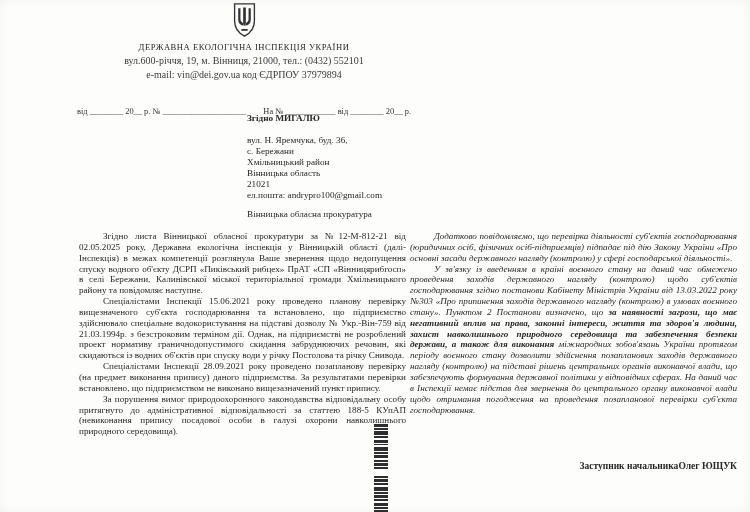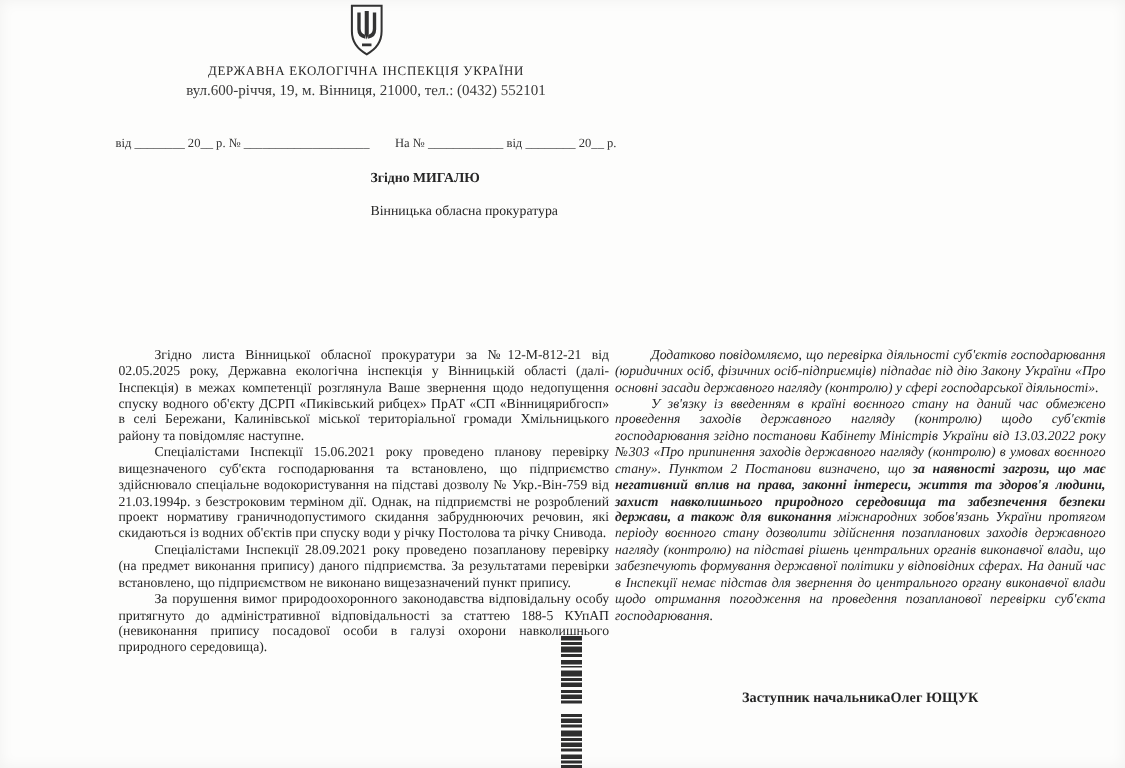--- a/index.html
+++ b/index.html
@@ -9,35 +9,35 @@
   .page{position:absolute;top:0;height:512px;}
   .page-left{left:0;width:385px;margin-left:24px;}
   .page-right{left:385px;width:365px;}
 
   .letterhead{position:absolute;left:55px;top:2px;width:330px;text-align:center;}
   .emblem{display:block;margin:0 auto;}
   .org-top{font-size:8.6px;letter-spacing:0.5px;margin-top:4px;white-space:nowrap;}
   .org-main{font-size:8.9px;font-weight:bold;letter-spacing:0.4px;margin-top:5px;white-space:nowrap;}
   .org-addr{font-size:10px;margin-top:3px;color:#3a3a3a;white-space:nowrap;}
 
-  .refline{position:absolute;left:53px;top:91px;width:334px;display:flex;
+  .refline{position:absolute;left:53px;top:107px;width:334px;display:flex;
            justify-content:space-between;font-size:8.4px;color:#333;white-space:nowrap;align-items:center;}
 
   .recipient{position:absolute;left:223px;top:113px;font-size:9.2px;line-height:11px;}
   .rec-name{font-weight:bold;margin-bottom:11px;}
   .rec-copy{font-weight:normal;margin-top:8px;}
 
   .body{position:absolute;top:231px;width:327px;font-size:9.15px;line-height:10.85px;
         text-align:justify;}
   .body-left{left:55px;}
   .body-right{left:25px;font-style:italic;}
   .body p{margin:0;text-indent:24px;}
 
   .sig{position:absolute;left:25px;top:461px;width:327px;display:flex;
-       justify-content:center;font-weight:bold;font-size:9.5px;}
+       justify-content:flex-end;font-weight:bold;font-size:9.5px;}
 
   .barcode{position:absolute;left:374px;top:424px;width:14px;}
   .bc-seg{margin-bottom:7px;}
   .bc-seg div{width:100%;}
 </style>
 </head>
 <body>
 
 <div class="scan">
 
@@ -46,29 +46,38 @@
     <div class="letterhead">
       <svg class="emblem" viewBox="0 0 60 80" width="27" height="36">
         <path d="M8 4 H52 V42 Q52 64 30 76 Q8 64 8 42 Z" fill="none" stroke="#333" stroke-width="3"></path>
         <path d="M27 12 h6 v34 l-3 8 -3 -8 z" fill="#333"></path>
         <path d="M16 14 h5 v24 q0 7 7 9 v6 q-12 -2 -12 -14 z" fill="#333"></path>
         <path d="M39 14 h5 v25 q0 12 -12 14 v-6 q7 -2 7 -9 z" fill="#333"></path>
         <path d="M23 60 h14 v4 h-14 z" fill="#333"></path>
       </svg>
       <div class="org-top">ДЕРЖАВНА ЕКОЛОГІЧНА ІНСПЕКЦІЯ УКРАЇНИ</div>
       <div class="org-addr">вул.600-річчя, 19, м. Вінниця, 21000,  тел.: (0432) 552101</div>
+      <div class="org-addr">e-mail: vin@dei.gov.ua  код ЄДРПОУ 37979894</div>
     </div>
 
     <div class="refline">
       <span>від ________ 20__ р. № ____________________</span>
       <span>На № ____________ від ________ 20__ р.</span>
     </div>
 
     <div class="recipient">
       <div class="rec-name">Згідно МИГАЛЮ</div>
+      <div class="rec-addr">
+          <div>вул. Н. Яремчука, буд. 36,</div>
+          <div>с. Бережани</div>
+          <div>Хмільницький  район</div>
+          <div>Вінницька область</div>
+          <div>21021</div>
+          <div>ел.пошта: andrypro100@gmail.com</div>
+        </div>
       <div class="rec-copy">Вінницька обласна прокуратура</div>
     </div>
 
     <div class="body body-left">
         <p><span>Згідно листа Вінницької обласної прокуратури за №12-М-812-21 від 02.05.2025 року, Державна екологічна інспекція  у Вінницькій області (далі-Інспекція) в межах компетенції розглянула Ваше звернення   щодо недопущення спуску водного об'єкту ДСРП «Пиківський рибцех» ПрАТ «СП «Вінницярибгосп» в селі Бережани, Калинівської міської  територіальної громади  Хмільницького району  та повідомляє наступне.</span></p>
         <p><span>Спеціалістами Інспекції 15.06.2021 року проведено планову перевірку вищезначеного суб'єкта господарювання та встановлено, що підприємство здійснювало спеціальне водокористування на підставі дозволу  № Укр.-Він-759 від 21.03.1994р. з безстроковим терміном дії. Однак, на підприємстві не розроблений проект нормативу граничнодопустимого скидання забруднюючих речовин, які скидаються із водних об'єктів   при спуску води у річку Постолова та річку Снивода.</span></p>
         <p><span>Спеціалістами Інспекції 28.09.2021 року проведено позапланову перевірку (на предмет виконання припису) даного підприємства. За результатами перевірки встановлено, що підприємством не виконано вищезазначений пункт припису.</span></p>
         <p><span>За порушення вимог природоохоронного законодавства відповідальну особу притягнуто до адміністративної відповідальності за статтею 188-5 КУпАП (невиконання припису   посадової особи в галузі охорони навколишнього природного середовища).</span></p>
       </div>
   </div>

